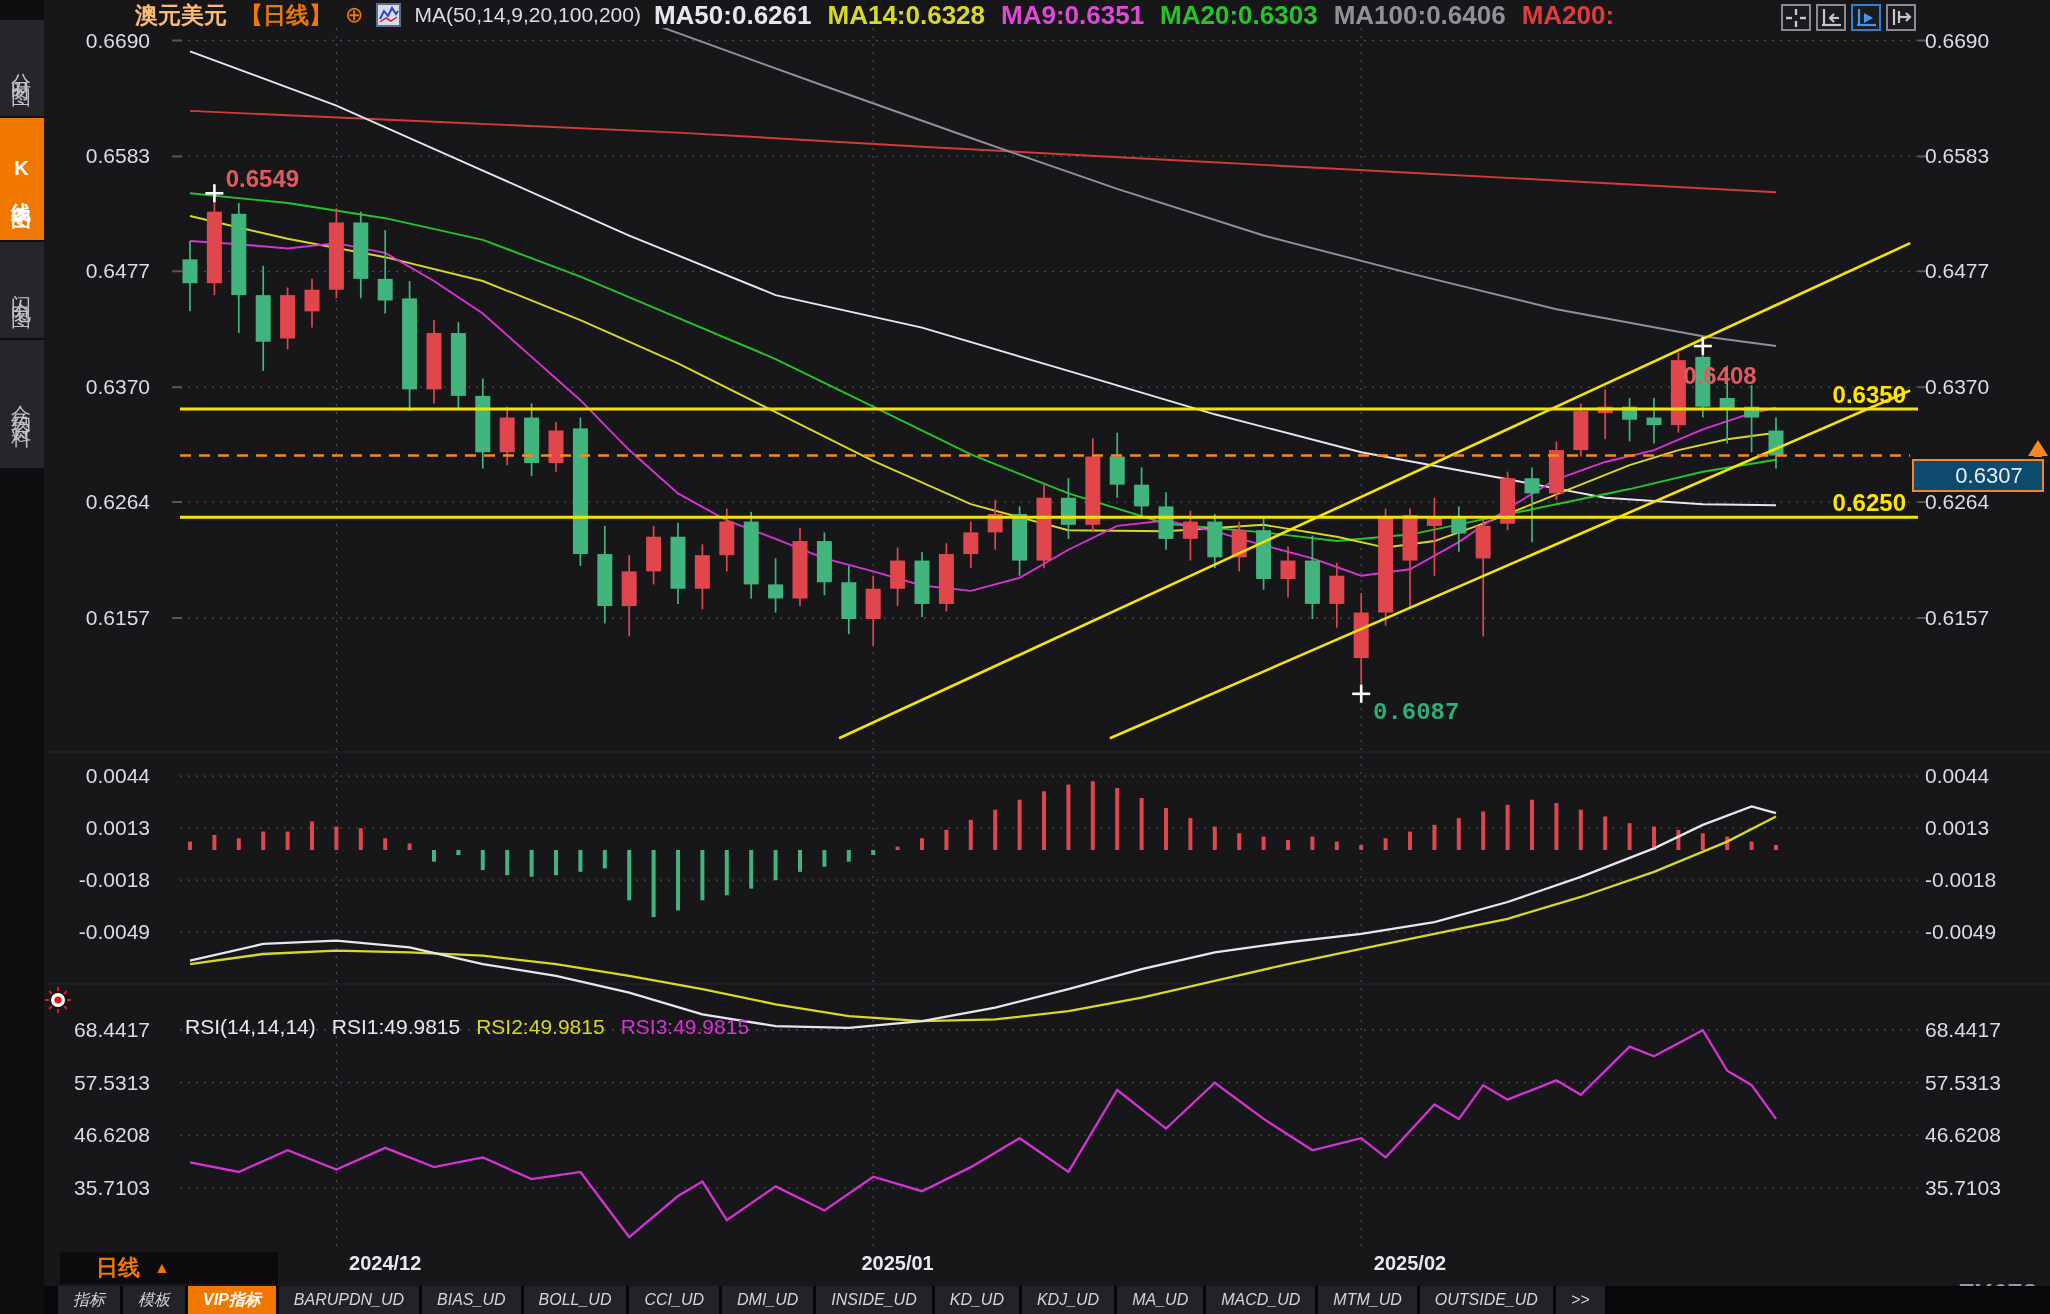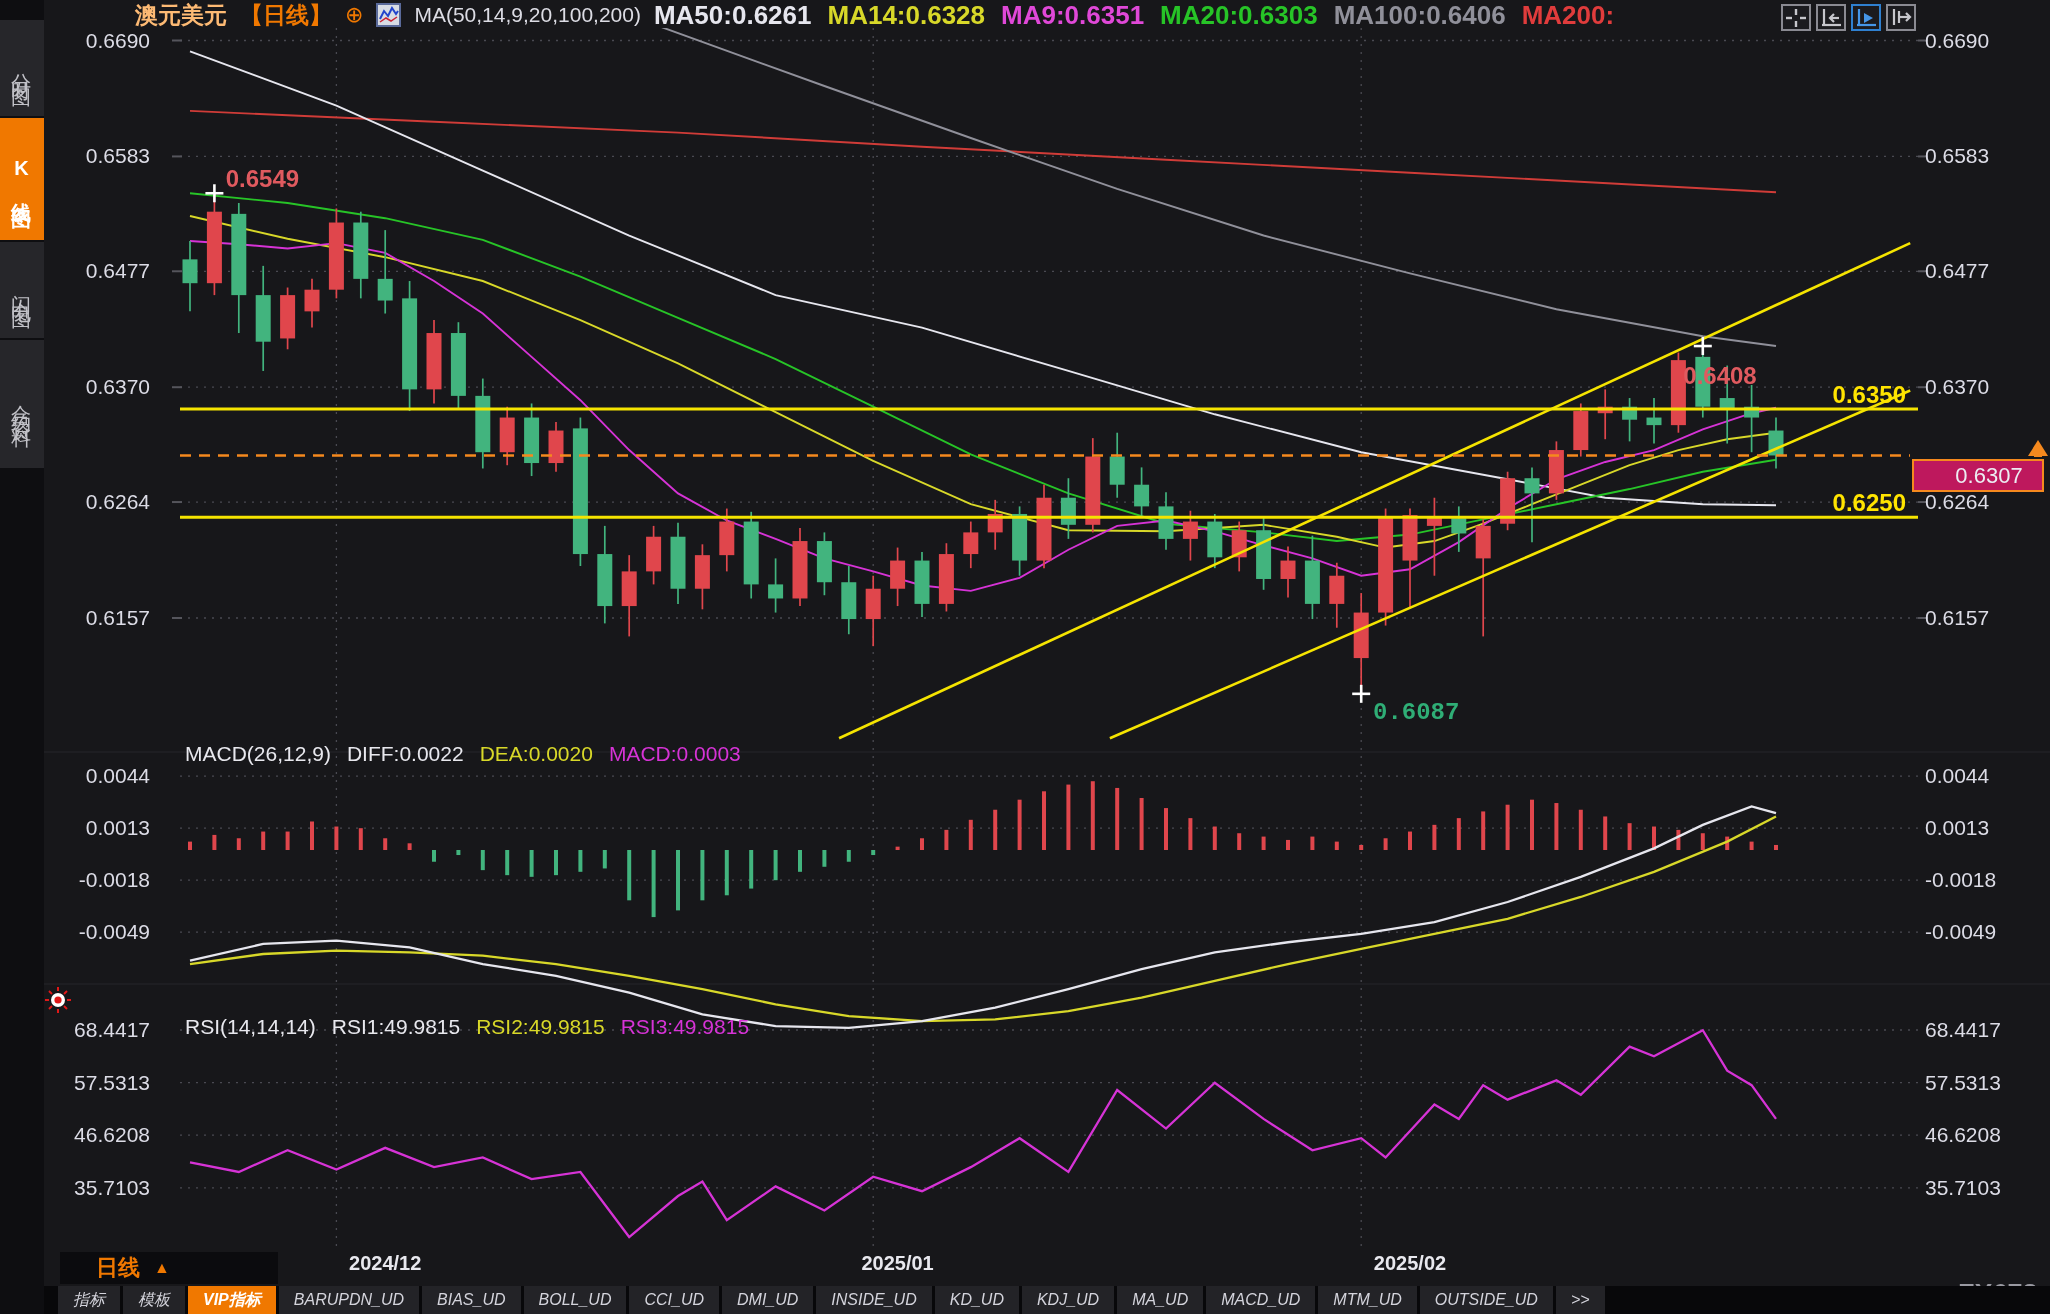--- a/index.html
+++ b/index.html
@@ -26,21 +26,21 @@
   
   .lbl{position:absolute;transform:translateY(-50%);font-size:21px;color:#dcdce6;z-index:10;}
   .lbl.right{}
   .lbl.left{text-align:right;width:80px;}
   .xlbl{position:absolute;transform:translateX(-50%);font-size:20px;font-weight:bold;color:#e8e8ee;z-index:10;}
   .mark{position:absolute;transform:translate(-50%,-50%);font-size:24px;font-weight:bold;z-index:10;}
   .srlbl{position:absolute;font-size:24px;font-weight:bold;color:#ffe400;text-align:right;width:120px;z-index:10;}
   .phead{position:absolute;display:flex;gap:16px;font-size:21px;z-index:10;white-space:nowrap;}
   .phead .t{color:#e8e8ee;}
   #price-box{position:absolute;left:1912px;top:459px;width:132px;height:33px;border:2px solid #f5891e;
-             background:#be185d;color:#ececf2;font-size:22px;display:flex;align-items:center;
+             background:#0c4a6e;color:#ececf2;font-size:22px;display:flex;align-items:center;
              justify-content:center;z-index:12;box-sizing:border-box;padding-left:22px;}
   
   #period-strip{position:absolute;left:60px;top:1252px;width:218px;height:32px;background:#0b0b0e;
                 display:flex;align-items:center;padding-left:36px;box-sizing:border-box;z-index:15;cursor:pointer;}
   #period-strip .p{color:#f07800;font-size:22px;font-weight:bold;margin-right:14px;}
   #period-strip .a{color:#f07800;font-size:16px;}
   #tabbar{position:absolute;left:0;top:1286px;width:2050px;height:28px;background:#08080a;
           display:flex;align-items:stretch;padding-left:58px;box-sizing:border-box;gap:3px;z-index:15;}
   .tab{background:#232327;color:#d4d4dc;font-size:16px;display:flex;align-items:center;
        padding:0 15px;cursor:pointer;white-space:nowrap;font-style:italic;}
@@ -417,28 +417,20 @@
       <div class="xlbl" style="left:385.2px;top:1252px;">2024/12</div>
       <div class="xlbl" style="left:897.5999999999999px;top:1252px;">2025/01</div>
       <div class="xlbl" style="left:1410px;top:1252px;">2025/02</div>
       <div class="mark" style="left:262.4px;top:179.26786px;color:#e05a5f;">0.6549</div>
       <div class="mark" style="left:1720px;top:333.03572px;color:#e05a5f;margin-top:43px;">0.6408</div>
       <div class="mark" style="left:1416.1999999999998px;top:711.8263800000002px;color:#2fae76;font-family:Liberation Mono, monospace;">0.6087</div>
       <div class="srlbl" style="left:1786px;top:380.87640000000033px;">0.6350</div>
       <div class="srlbl" style="left:1786px;top:489.22240000000045px;">0.6250</div>
     </div>
 
-  <div class="phead" style="left:185px;top:742px;">
-    <span class="t">MACD(26,12,9)</span>
-    <span id="macd-values" style="display:inline-flex;gap:16px;">
-        <span style="color: rgb(232, 232, 238);">DIFF:0.0022</span>
-        <span style="color: rgb(216, 216, 41);">DEA:0.0020</span>
-        <span style="color: rgb(214, 51, 214);">MACD:0.0003</span>
-      </span>
-  </div>
 
   <div class="phead" style="left:185px;top:996px;margin-top:19px;">
     <span class="t">RSI(14,14,14)</span>
     <span id="rsi-values" style="display:inline-flex;gap:16px;">
         <span style="color: rgb(232, 232, 238);">RSI1:49.9815</span>
         <span style="color: rgb(216, 216, 41);">RSI2:49.9815</span>
         <span style="color: rgb(214, 51, 214);">RSI3:49.9815</span>
       </span>
   </div>
 

